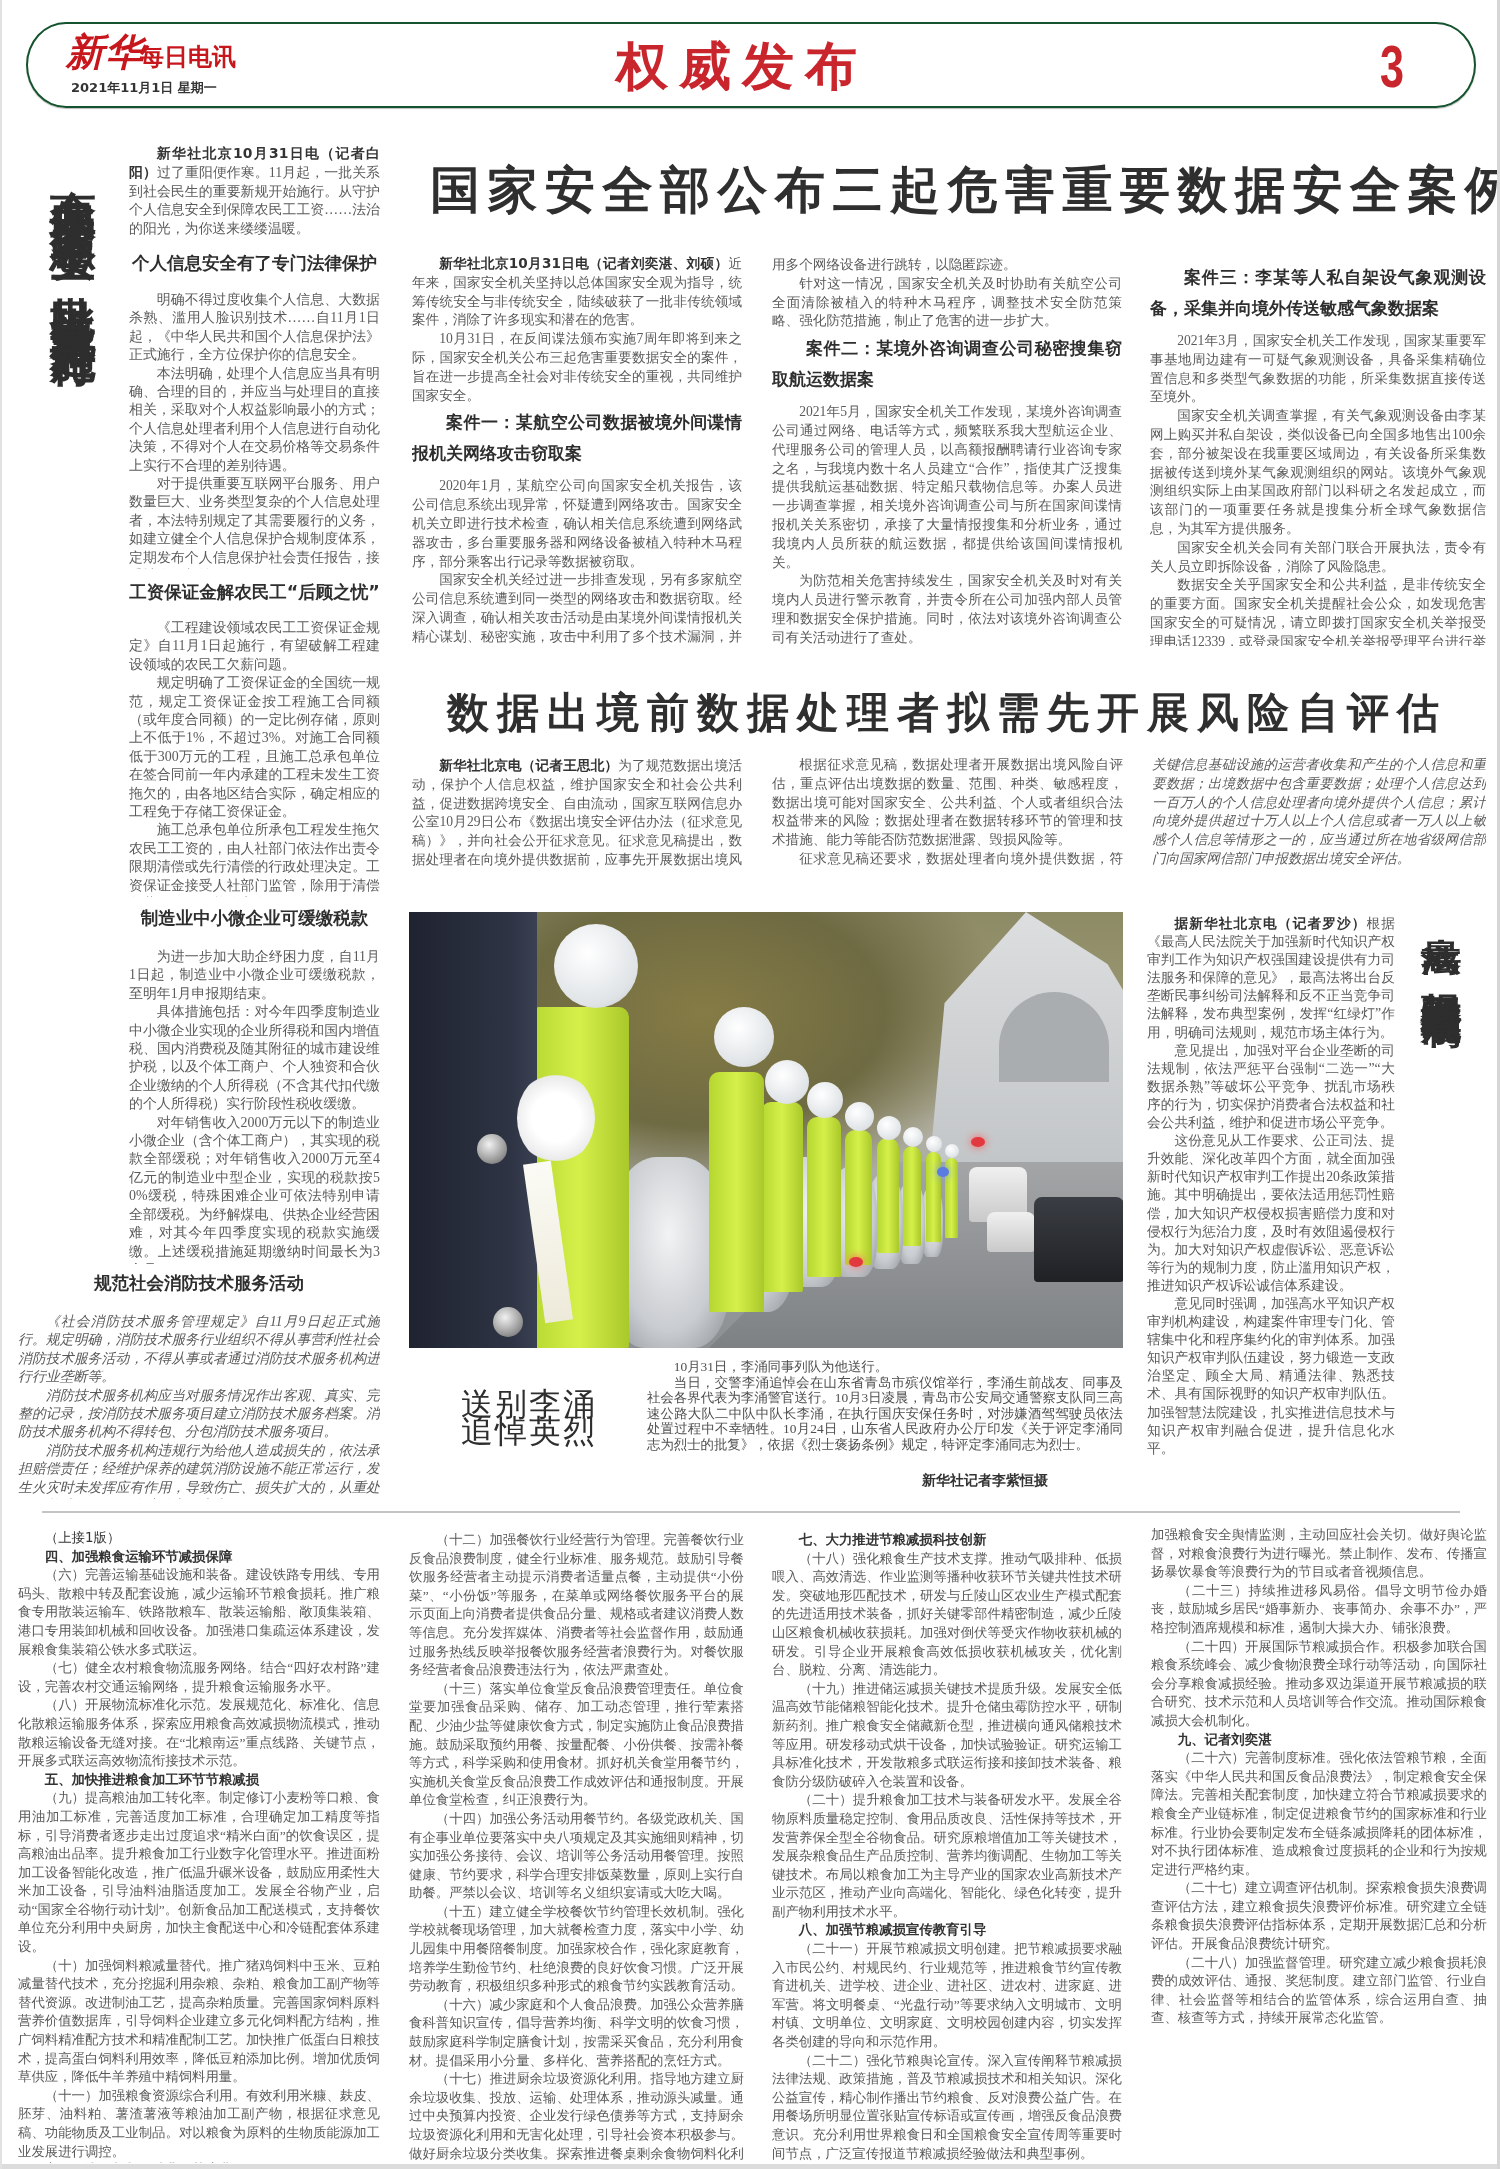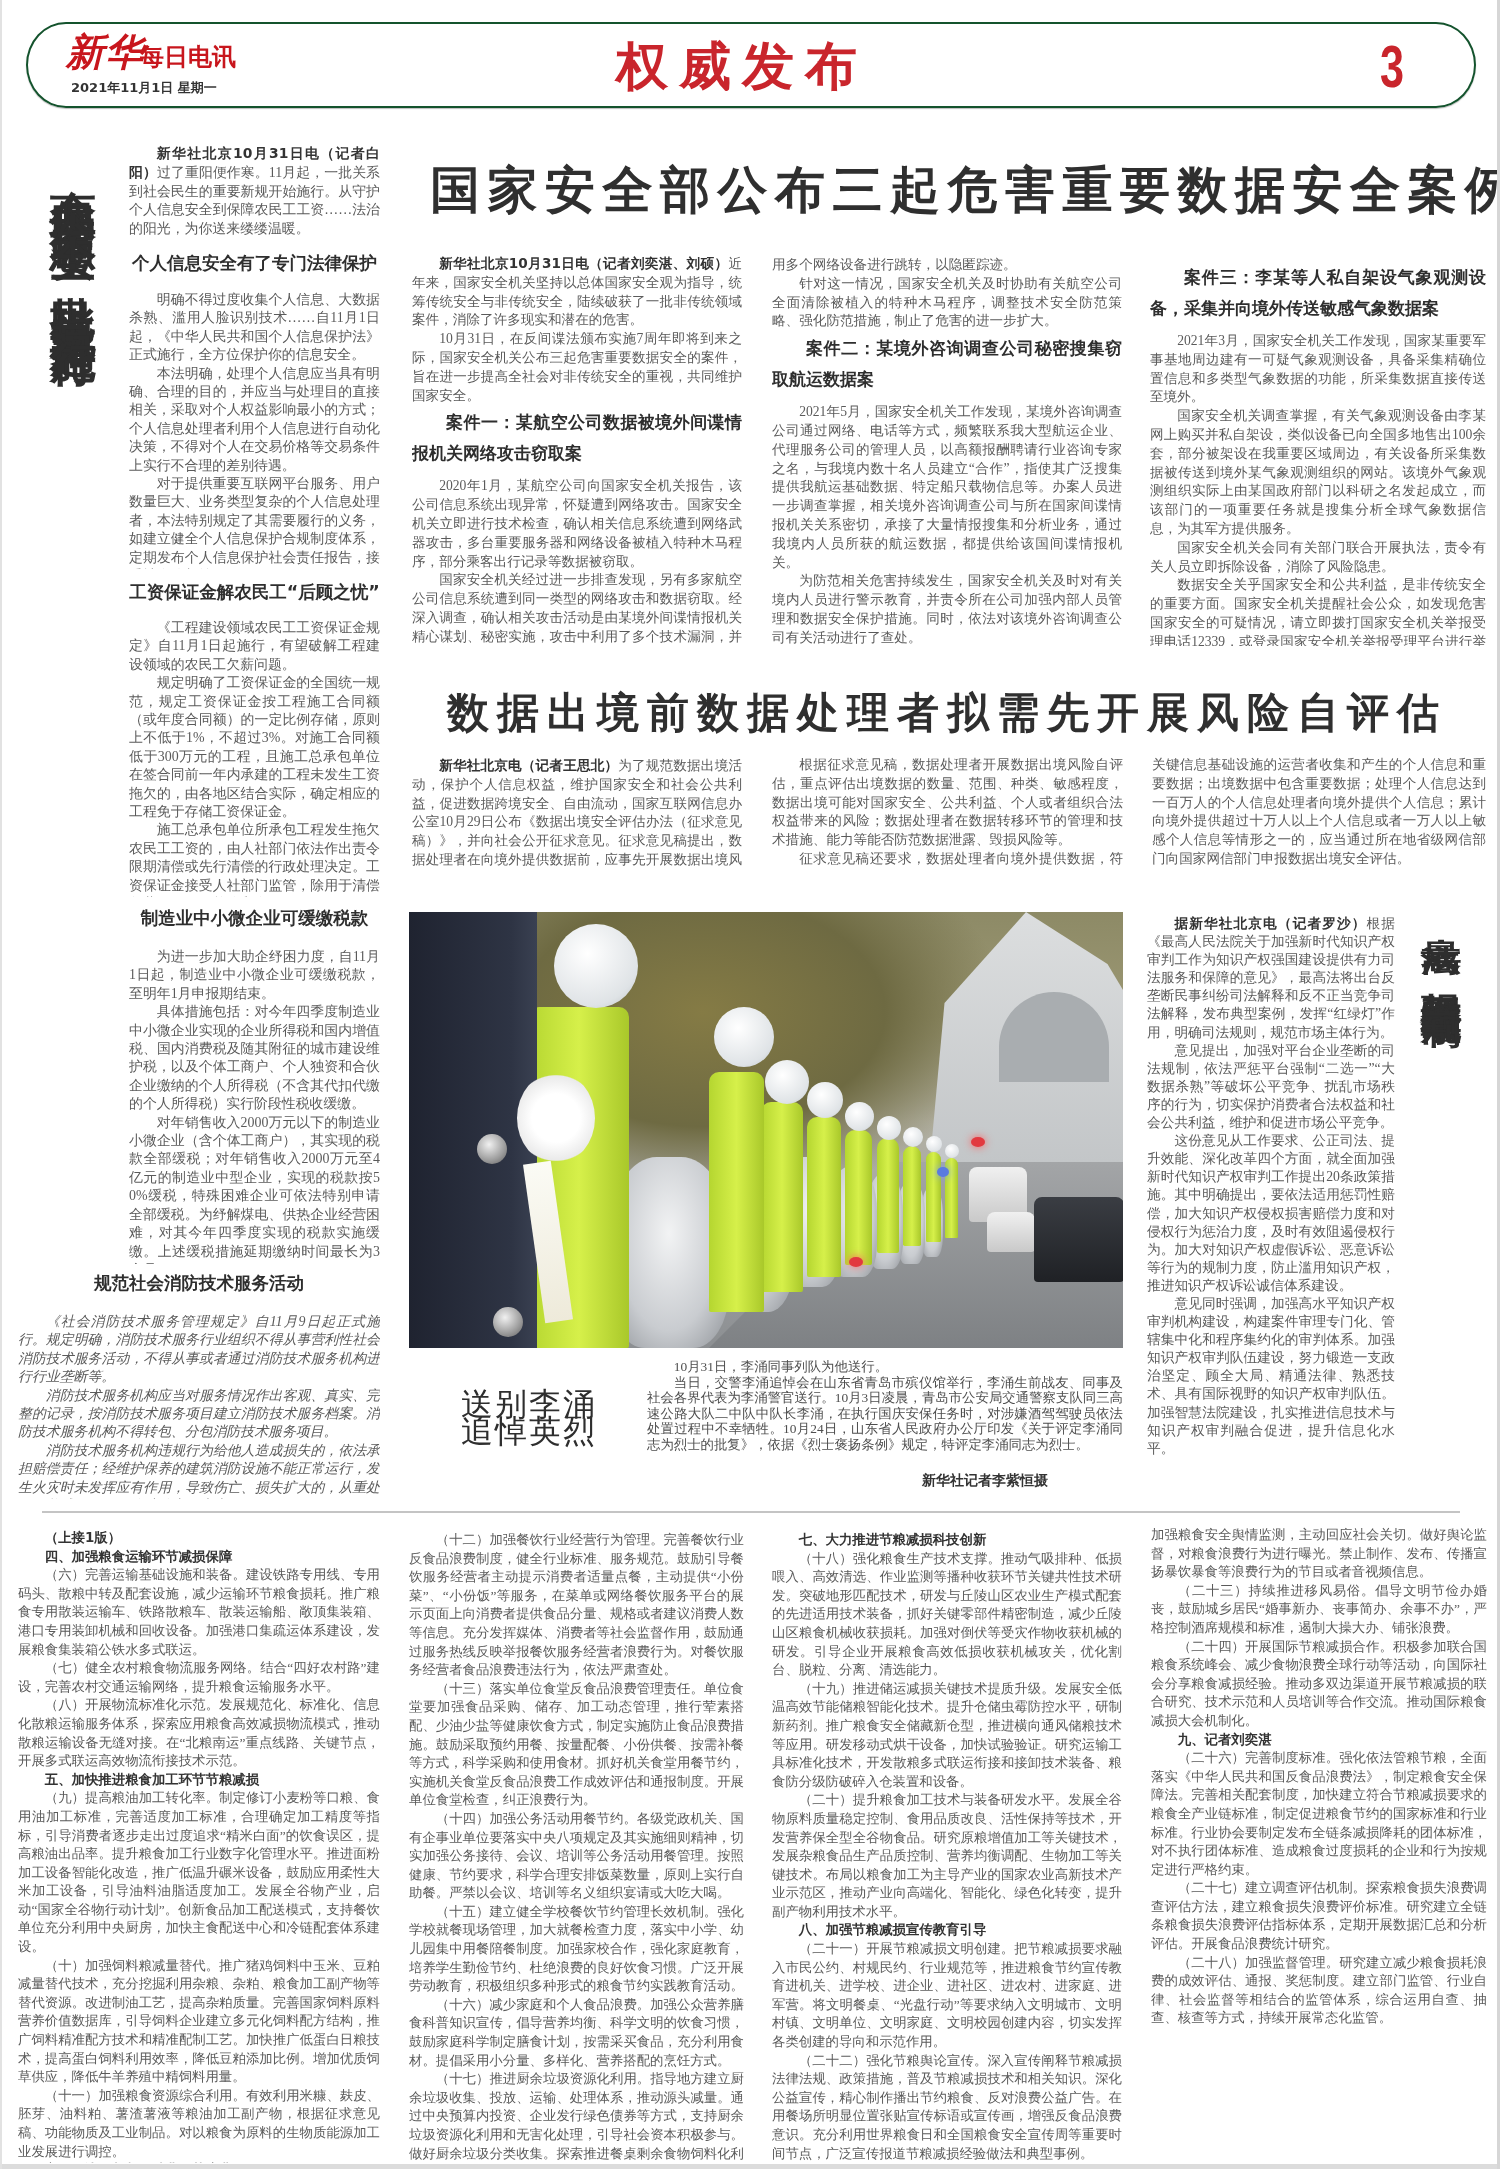--- a/index.html
+++ b/index.html
@@ -149,21 +149,21 @@
 
   <h2 class="abs hl-export" style="margin:0;">数据出境前数据处理者拟需先开展风险自评估</h2>
 
   <div class="abs mcol justify" style="left:410px; top:756px; width:330px; height:114px;">
     <p><span class="dateline">新华社北京电（记者王思北）</span><span>为了规范数据出境活动，保护个人信息权益，维护国家安全和社会公共利益，促进数据跨境安全、自由流动，国家互联网信息办公室10月29日公布《数据出境安全评估办法（征求意见稿）》，并向社会公开征求意见。征求意见稿提出，数据处理者在向境外提供数据前，应事先开展数据出境风险自评估。</span></p>
   </div>
   <div class="abs mcol justify" style="left:770px; top:756px; width:351px; height:114px;">
     <p>根据征求意见稿，数据处理者开展数据出境风险自评估，重点评估出境数据的数量、范围、种类、敏感程度，数据出境可能对国家安全、公共利益、个人或者组织合法权益带来的风险；数据处理者在数据转移环节的管理和技术措施、能力等能否防范数据泄露、毁损风险等。</p>
     <p>征求意见稿还要求，数据处理者向境外提供数据，符合</p>
   </div>
-  <div class="abs mcol justify" style="left:1150px; top:756px; width:334px; height:114px;">
+  <div class="abs mcol justify" style="left:1150px; top:756px; width:334px; height:114px;font-style:italic;">
     <p class="cont">关键信息基础设施的运营者收集和产生的个人信息和重要数据；出境数据中包含重要数据；处理个人信息达到一百万人的个人信息处理者向境外提供个人信息；累计向境外提供超过十万人以上个人信息或者一万人以上敏感个人信息等情形之一的，应当通过所在地省级网信部门向国家网信部门申报数据出境安全评估。</p>
   </div>
 
   <div class="abs photo">
     <div class="ph-trees"></div>
     <div class="ph-building"></div>
     <div class="ph-arch"></div>
     <div class="ph-road"></div>
     <div class="ph-car-light" style="left:560px; top:255px; width:58px; height:55px;"></div>
     <div class="ph-car-light" style="left:578px; top:300px; width:48px; height:40px;"></div>
@@ -220,21 +220,21 @@
     <p><span class="dateline">据新华社北京电（记者罗沙）</span><span>根据《最高人民法院关于加强新时代知识产权审判工作为知识产权强国建设提供有力司法服务和保障的意见》，最高法将出台反垄断民事纠纷司法解释和反不正当竞争司法解释，发布典型案例，发挥“红绿灯”作用，明确司法规则，规范市场主体行为。</span></p>
     <p>意见提出，加强对平台企业垄断的司法规制，依法严惩平台强制“二选一”“大数据杀熟”等破坏公平竞争、扰乱市场秩序的行为，切实保护消费者合法权益和社会公共利益，维护和促进市场公平竞争。</p>
     <p>这份意见从工作要求、公正司法、提升效能、深化改革四个方面，就全面加强新时代知识产权审判工作提出20条政策措施。其中明确提出，要依法适用惩罚性赔偿，加大知识产权侵权损害赔偿力度和对侵权行为惩治力度，及时有效阻遏侵权行为。加大对知识产权虚假诉讼、恶意诉讼等行为的规制力度，防止滥用知识产权，推进知识产权诉讼诚信体系建设。</p>
     <p>意见同时强调，加强高水平知识产权审判机构建设，构建案件审理专门化、管辖集中化和程序集约化的审判体系。加强知识产权审判队伍建设，努力锻造一支政治坚定、顾全大局、精通法律、熟悉技术、具有国际视野的知识产权审判队伍。加强智慧法院建设，扎实推进信息技术与知识产权审判融合促进，提升信息化水平。</p>
   </div>
   <div class="abs vhead vhead-right"><span>最高法：</span><span class="gap"></span><span>加强对平台企业垄断的司法规制</span></div>
 
   <div class="abs hrule"></div>
 
   <div class="abs gcol justify" style="left:16px; width:362px;">
-    <p class="gh" style="font-weight:bold;">（上接1版）</p>
+    <p class="gh" style="font-weight:normal;">（上接1版）</p>
     <p class="gh">四、加强粮食运输环节减损保障</p>
     <p>（六）完善运输基础设施和装备。建设铁路专用线、专用码头、散粮中转及配套设施，减少运输环节粮食损耗。推广粮食专用散装运输车、铁路散粮车、散装运输船、敞顶集装箱、港口专用装卸机械和回收设备。加强港口集疏运体系建设，发展粮食集装箱公铁水多式联运。</p>
     <p>（七）健全农村粮食物流服务网络。结合“四好农村路”建设，完善农村交通运输网络，提升粮食运输服务水平。</p>
     <p>（八）开展物流标准化示范。发展规范化、标准化、信息化散粮运输服务体系，探索应用粮食高效减损物流模式，推动散粮运输设备无缝对接。在“北粮南运”重点线路、关键节点，开展多式联运高效物流衔接技术示范。</p>
     <p class="gh">五、加快推进粮食加工环节节粮减损</p>
     <p>（九）提高粮油加工转化率。制定修订小麦粉等口粮、食用油加工标准，完善适度加工标准，合理确定加工精度等指标，引导消费者逐步走出过度追求“精米白面”的饮食误区，提高粮油出品率。提升粮食加工行业数字化管理水平。推进面粉加工设备智能化改造，推广低温升碾米设备，鼓励应用柔性大米加工设备，引导油料油脂适度加工。发展全谷物产业，启动“国家全谷物行动计划”。创新食品加工配送模式，支持餐饮单位充分利用中央厨房，加快主食配送中心和冷链配套体系建设。</p>
     <p>（十）加强饲料粮减量替代。推广猪鸡饲料中玉米、豆粕减量替代技术，充分挖掘利用杂粮、杂粕、粮食加工副产物等替代资源。改进制油工艺，提高杂粕质量。完善国家饲料原料营养价值数据库，引导饲料企业建立多元化饲料配方结构，推广饲料精准配方技术和精准配制工艺。加快推广低蛋白日粮技术，提高蛋白饲料利用效率，降低豆粕添加比例。增加优质饲草供应，降低牛羊养殖中精饲料用量。</p>
     <p>（十一）加强粮食资源综合利用。有效利用米糠、麸皮、胚芽、油料粕、薯渣薯液等粮油加工副产物，根据征求意见稿、功能物质及工业制品。对以粮食为原料的生物质能源加工业发展进行调控。</p>
     <p class="gh">六、坚决遏制餐饮消费环节浪费</p>
   </div>

